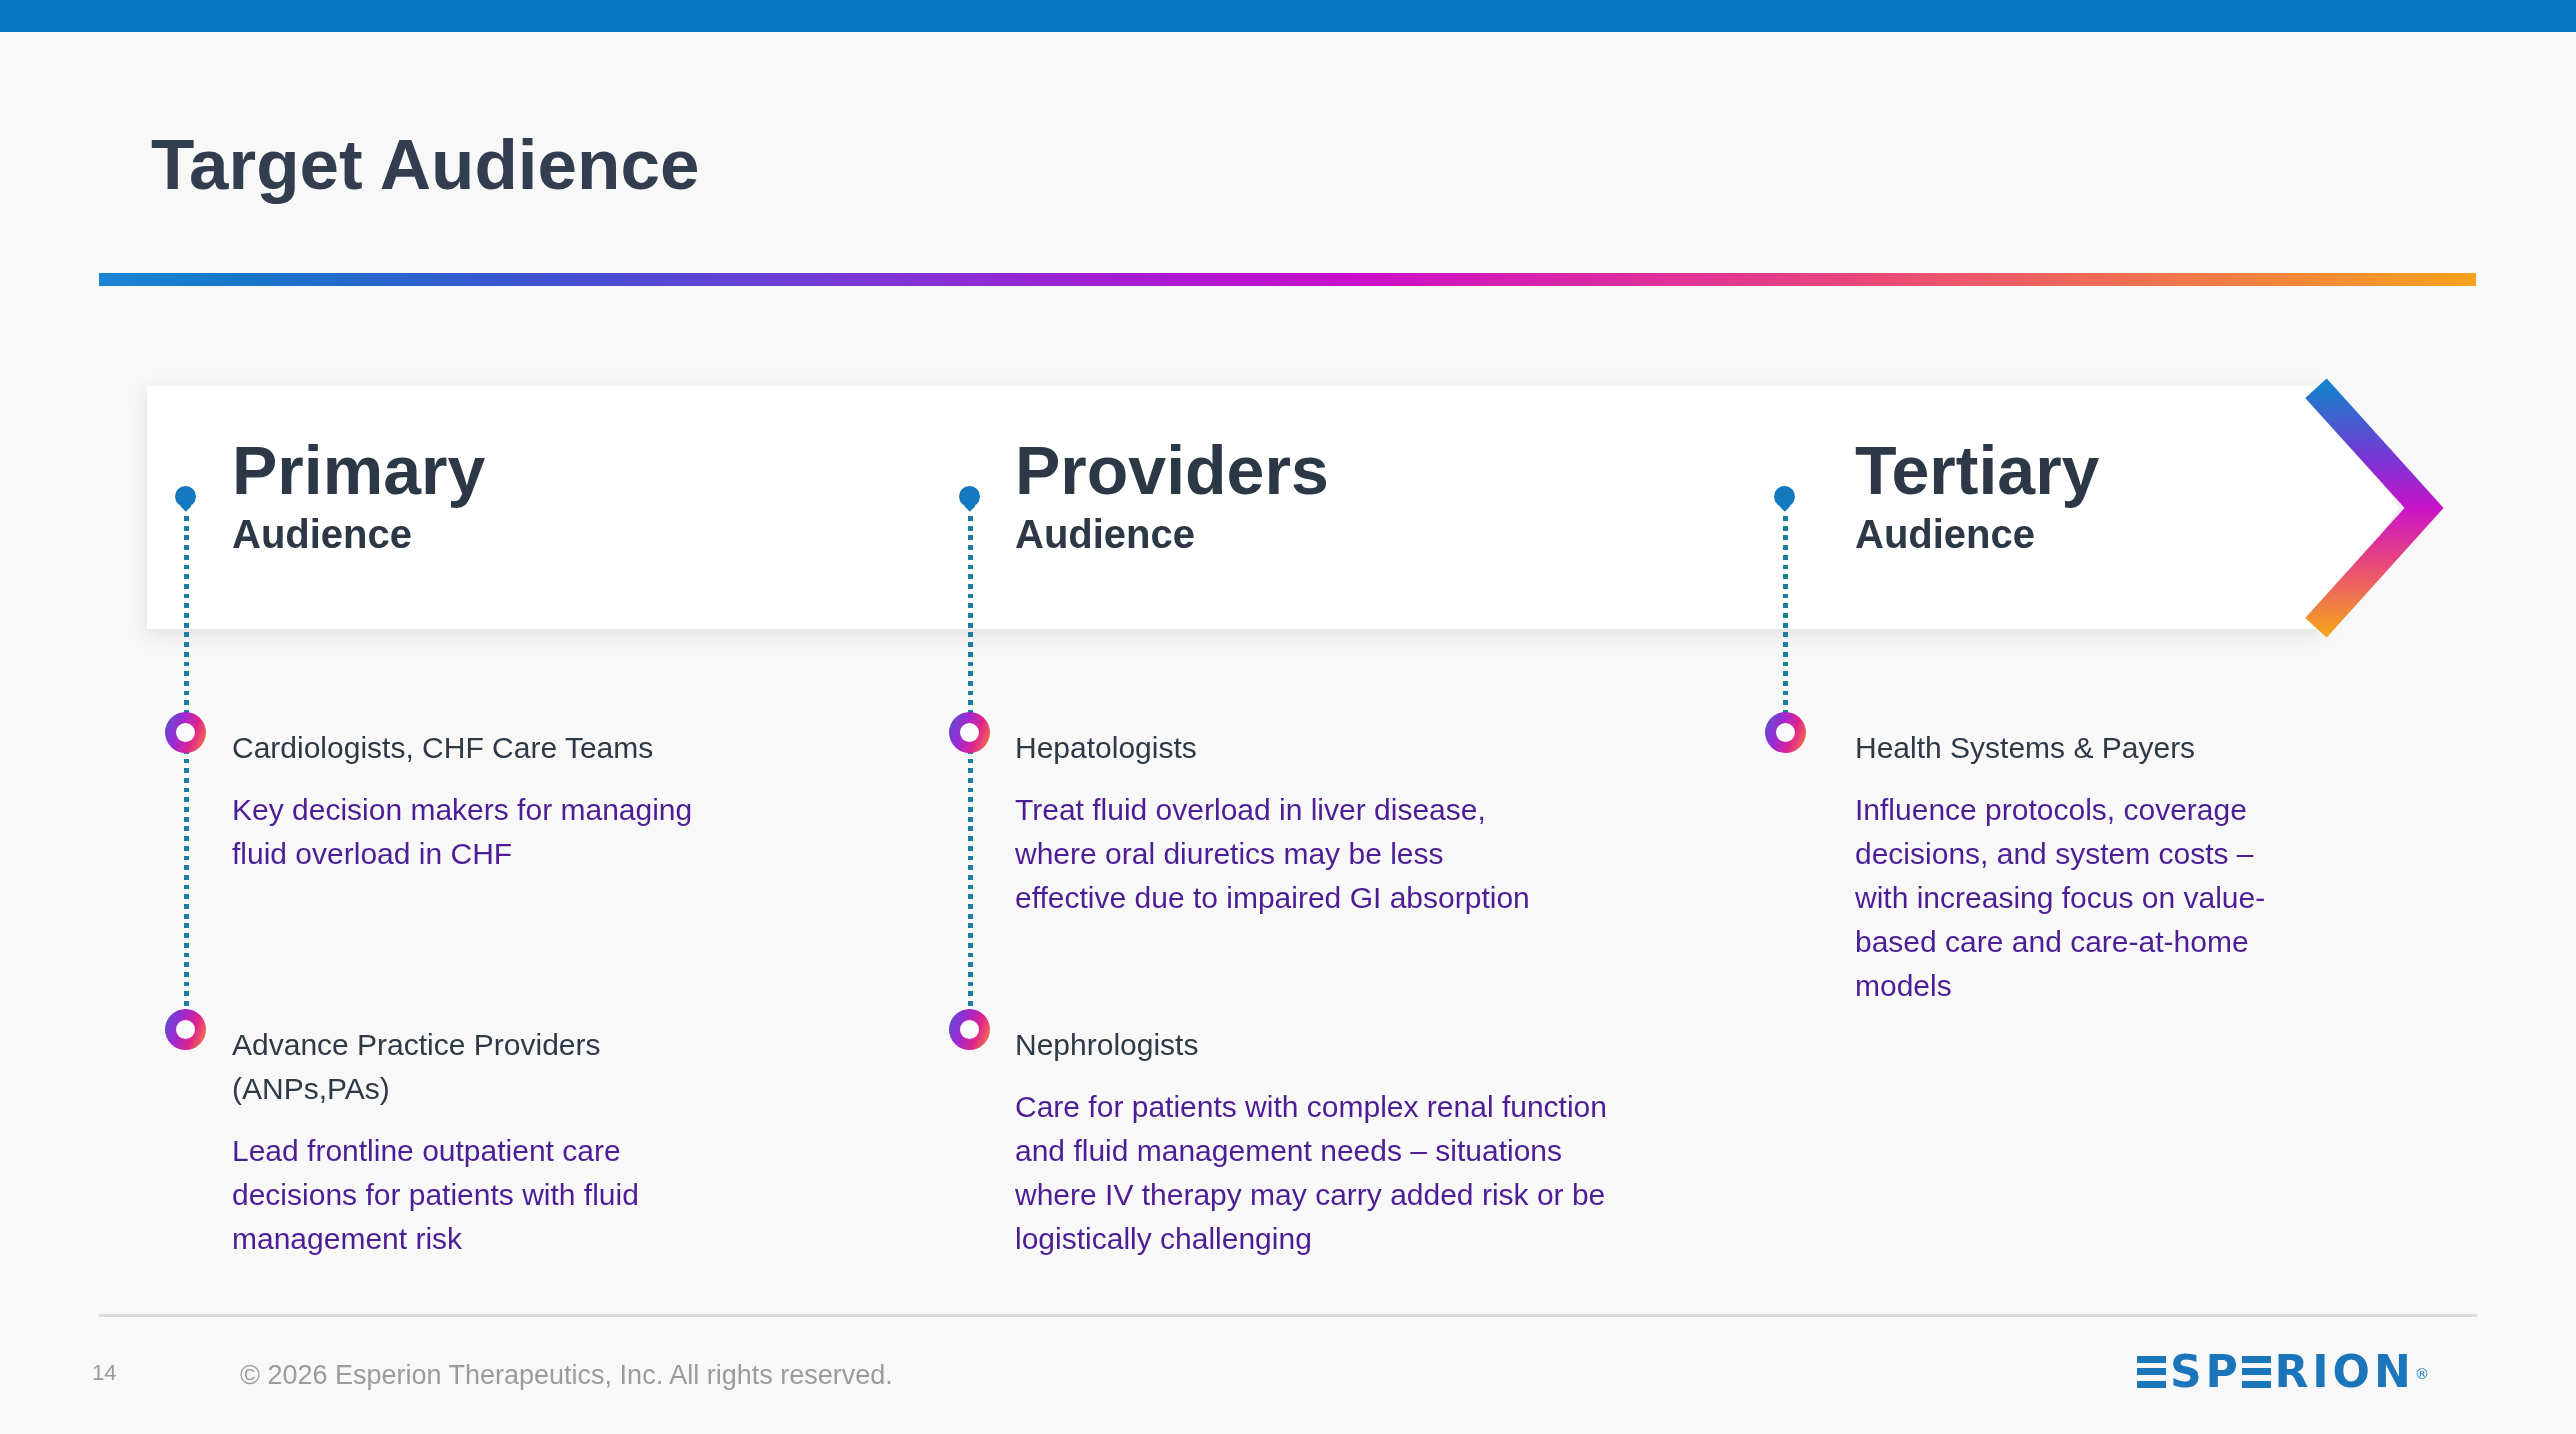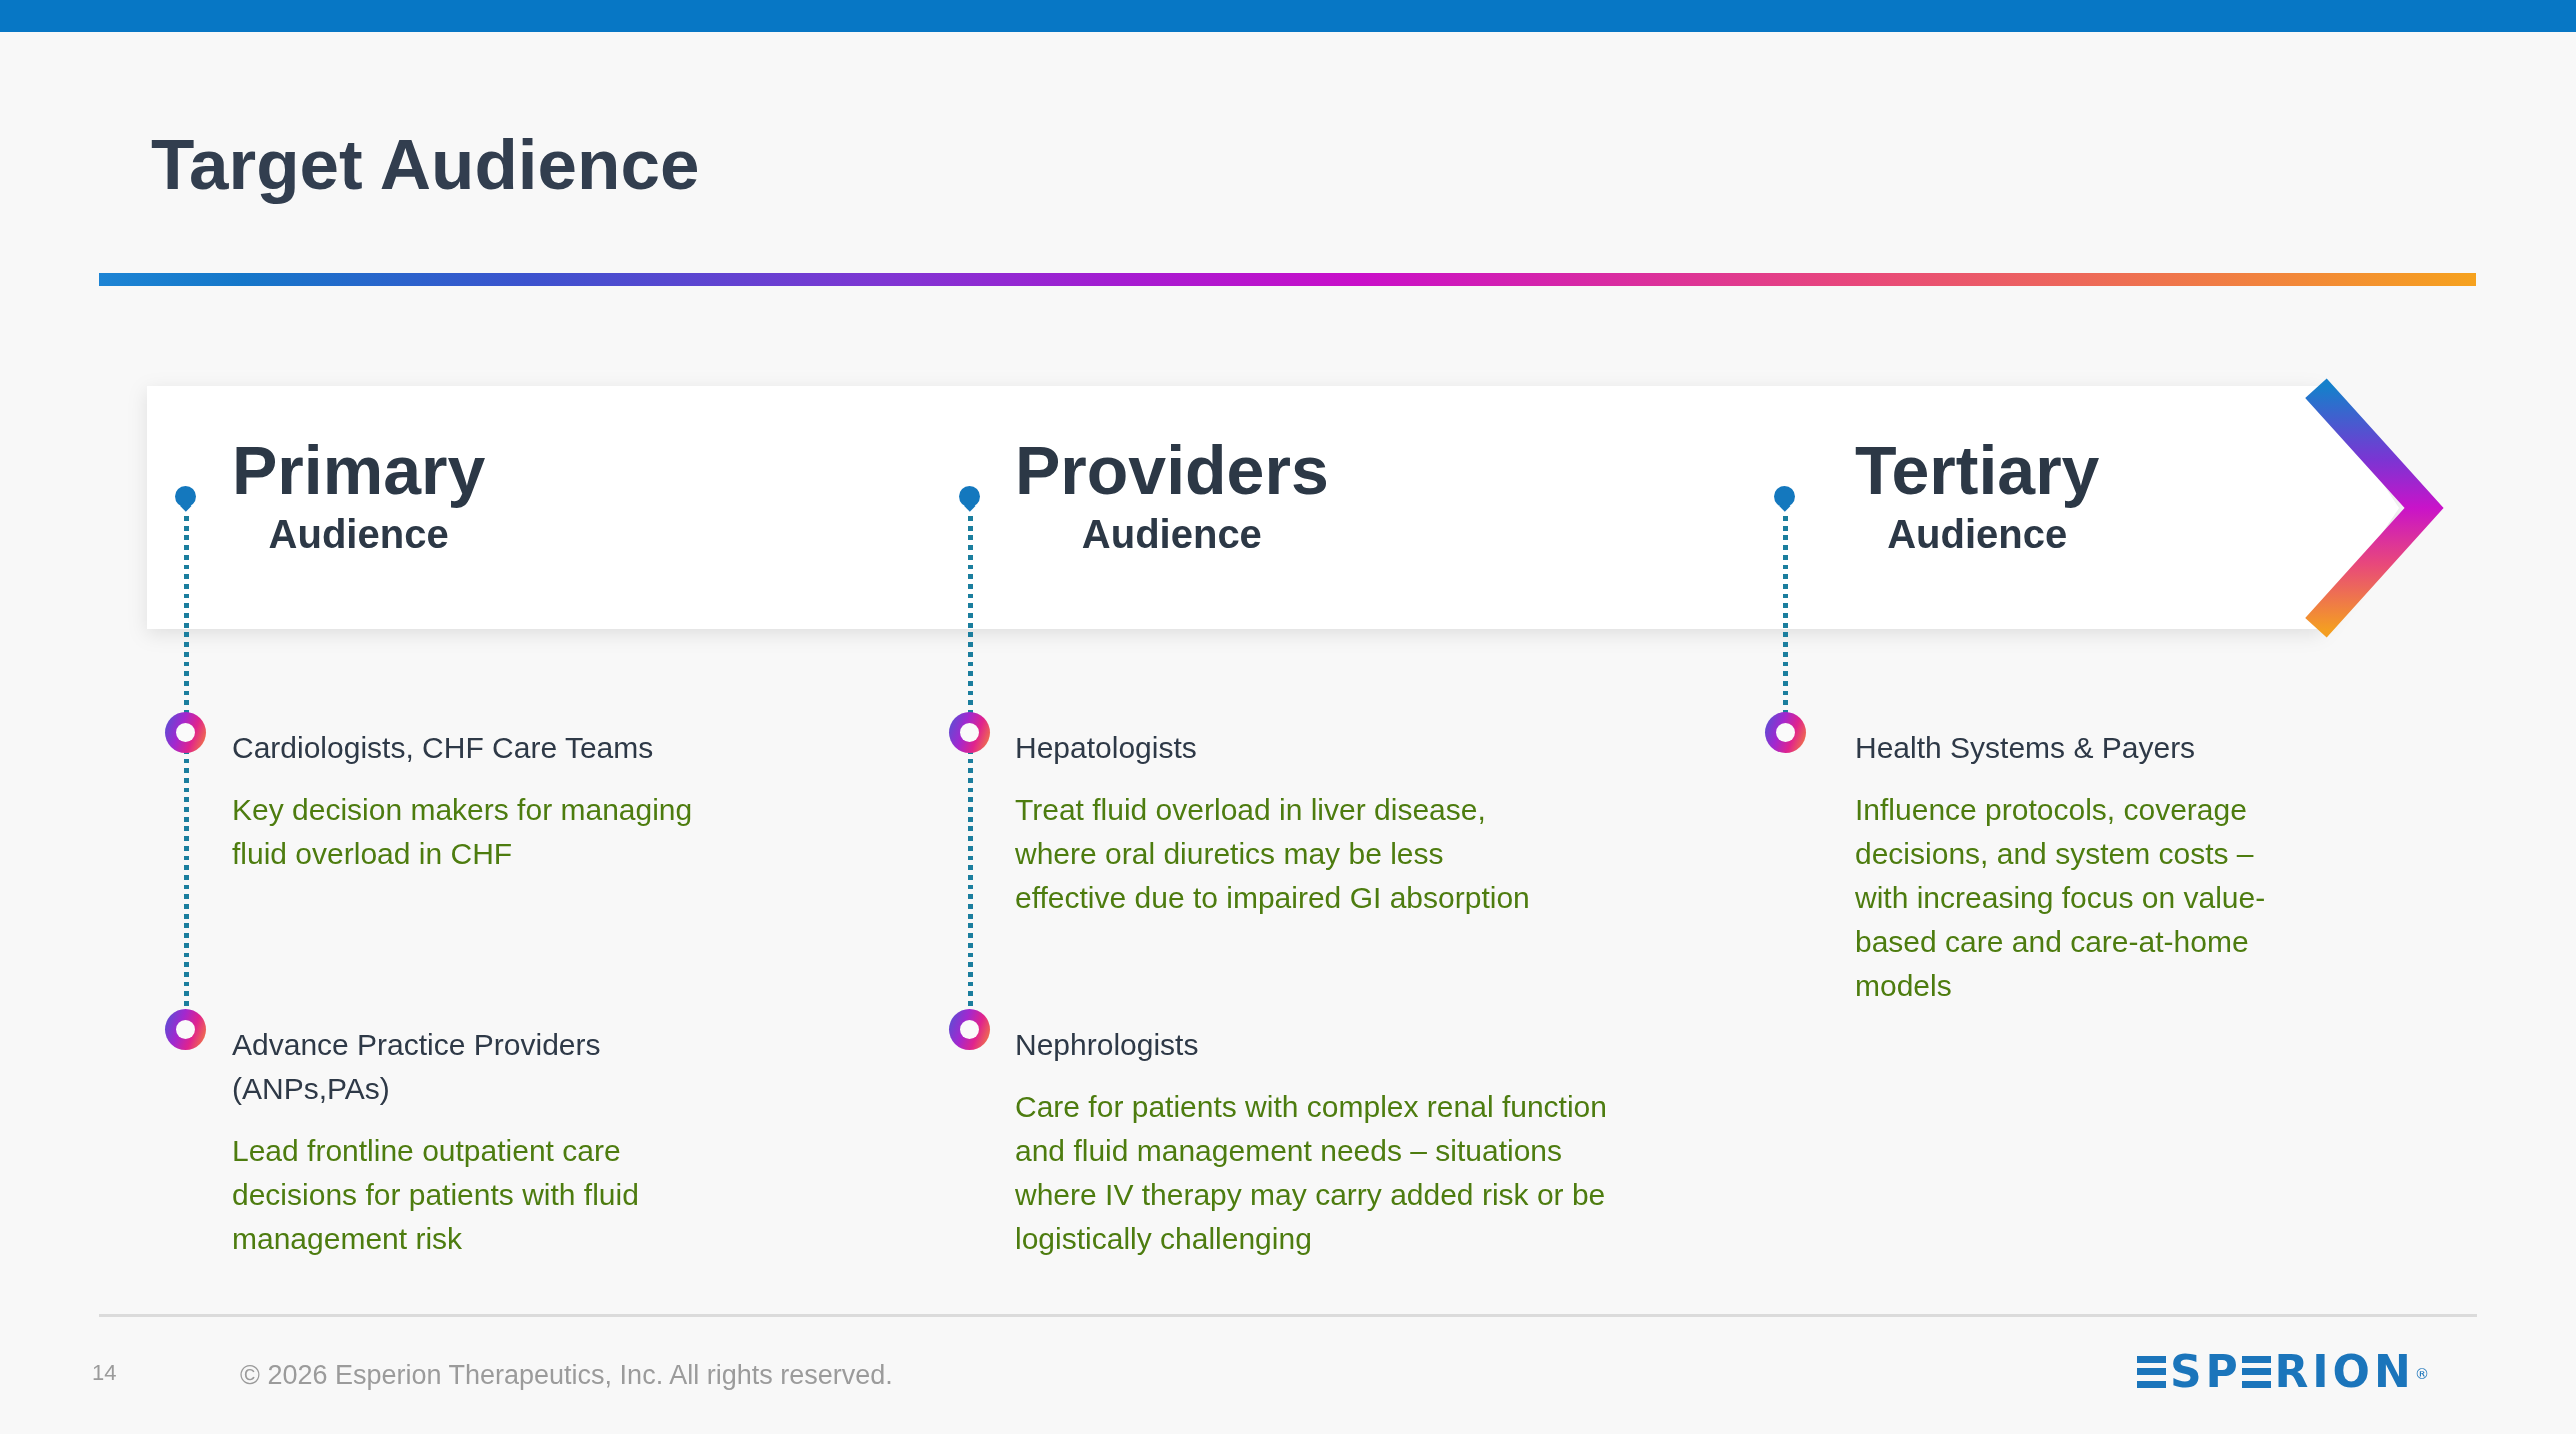--- a/index.html
+++ b/index.html
@@ -29,21 +29,21 @@
   .card-wrap{position:absolute;left:0;top:0;filter:drop-shadow(0 5.8px 9.7px rgba(0,0,0,0.10));}
   .card{
     position:absolute;left:147px;top:386px;width:2260px;height:243px;background:#FFFFFF;
     clip-path:polygon(0 0,2171px 0,2252px 122px,2171px 243px,0 243px);
   }
   .chevron-svg{position:absolute;left:0;top:0;pointer-events:none;}
 
   
   .tier-head{position:absolute;top:440px;}
   .tier-head .tier-name{font-size:68px;font-weight:700;color:#2C3846;line-height:60px;}
-  .tier-head .tier-sub{font-size:40px;font-weight:700;color:#2C3846;line-height:48px;margin-top:9.7px;text-align:center;}
+  .tier-head .tier-sub{font-size:40px;font-weight:700;color:#2C3846;line-height:48px;margin-top:9.7px;}
   .hx1{left:232px;} .hx2{left:1015px;} .hx3{left:1855px;}
 
   
   .dot{position:absolute;width:21px;height:21px;border-radius:50%;background:#1478BE;top:486px;}
   .dot::after{content:"";position:absolute;left:6.8px;top:16.4px;width:7.7px;height:7.7px;background:#1478BE;transform:rotate(45deg);}
   .dx1{left:175px;} .dx2{left:959px;} .dx3{left:1774px;}
 
   
   .dotline{
     position:absolute;width:4.8px;top:516px;
@@ -57,21 +57,21 @@
     background:linear-gradient(110deg,#4E55D4 0%,#A228CF 38%,#E0238D 66%,#F58A35 100%);
   }
   .ring::after{content:"";position:absolute;inset:10.6px;border-radius:50%;background:#FAFAFA;}
   .r11{left:165px;top:712px;} .r12{left:165px;top:1009px;}
   .r21{left:949px;top:712px;} .r22{left:949px;top:1009px;}
   .r31{left:1765px;top:712px;}
 
   
   .item{position:absolute;white-space:pre-line;}
   .item .item-heading{font-size:30px;font-weight:400;color:#2E3947;line-height:44px;white-space:pre-line;}
-  .item .item-body{font-size:30px;font-weight:400;color:#4d7c0f;line-height:44px;white-space:pre-line;}
+  .item .item-body{font-size:30px;font-weight:400;color:#4c1d95;line-height:44px;white-space:pre-line;}
   .i11{left:232px;top:708px;width:637px;}
   .i12{left:232px;top:1005px;width:637px;}
   .i21{left:1015px;top:708px;width:869px;}
   .i22{left:1015px;top:1005px;width:908px;}
   .i31{left:1855px;top:708px;width:580px;}
 
   
   .footer-rule{position:absolute;left:99px;top:1314px;width:2378px;height:2.9px;background:#DBDBDB;}
   .page-num{position:absolute;left:92px;top:1360px;font-size:22px;color:#9B9B9B;}
   .copyright{position:absolute;left:240px;top:1360px;font-size:27px;color:#9B9B9B;}

